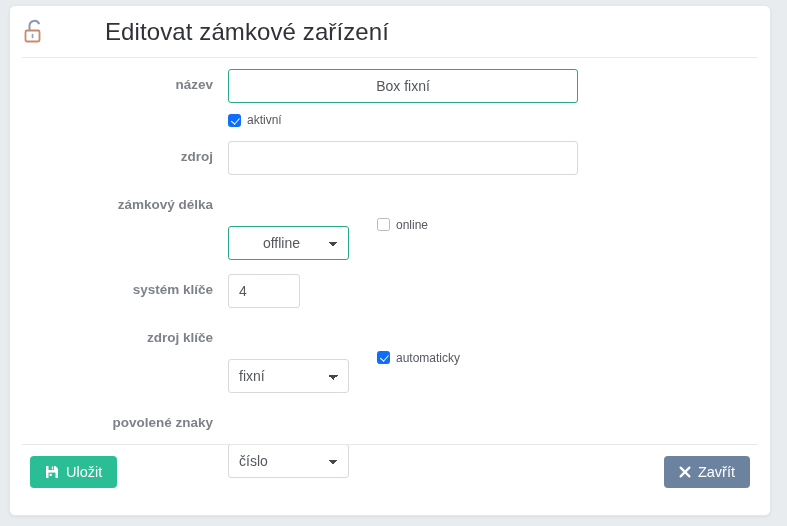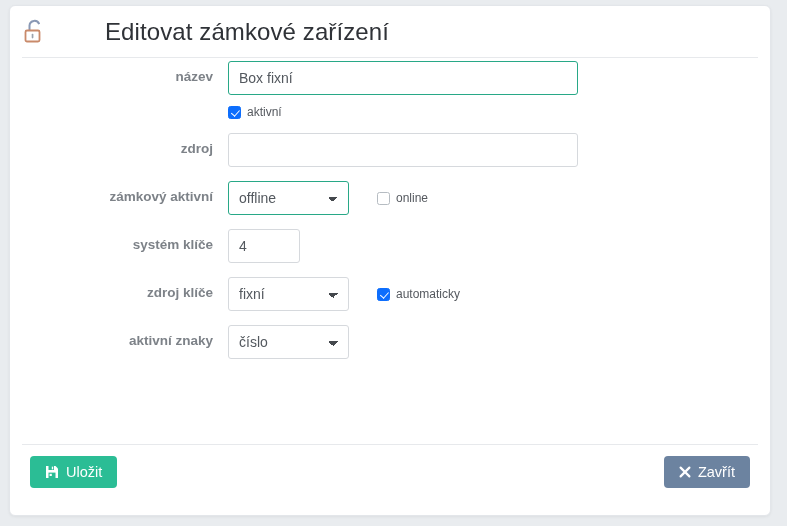--- a/index.html
+++ b/index.html
@@ -55,21 +55,21 @@
     position: absolute;
     left: 12px;
     right: 12px;
     top: 51px;
     height: 1px;
     background: #e7e9ec;
   }
 
   
   .card-body {
-    padding-top: 4px;
+    padding-top: 12px;
   }
   .form-row {
     display: flex;
     align-items: flex-start;
     margin-bottom: 14px;
   }
   .form-row.tight { margin-bottom: 10px; }
 
   .form-label {
     width: 218px;
@@ -93,37 +93,39 @@
     color: #53585e;
     background: #ffffff;
     border: 1px solid #d6d9dd;
     border-radius: 3px;
     height: 34px;
     padding: 4px 10px;
     outline: none;
   }
   input.txt.valid, select.sel.valid {
     border-color: #28a887;
+    text-align: center;
   }
   input.w-wide { width: 350px; }
   input.w-small { width: 72px; }
   select.sel {
     width: 121px;
     padding-right: 24px;
     -webkit-appearance: none;
     -moz-appearance: none;
     appearance: none;
     background-image:
       linear-gradient(45deg, transparent 50%, #44484d 50%),
       linear-gradient(135deg, #44484d 50%, transparent 50%);
     background-position:
       calc(100% - 15px) 15px,
       calc(100% - 10px) 15px;
     background-size: 5px 5px, 5px 5px;
     background-repeat: no-repeat;
+    margin-top: 37px;
   }
 
   
   .cb-wrap {
     display: flex;
     align-items: center;
   }
   .cb-wrap.offset-left { margin-left: 28px; }
   .cbox {
     width: 13px;
@@ -230,21 +232,21 @@
     </div>
 
     <div class="form-row">
       <div class="form-label">zdroj</div>
       <div class="form-control-area">
         <input class="txt w-wide" type="text" value="" style="">
       </div>
     </div>
 
     <div class="form-row">
-      <div class="form-label">zámkový aktivní</div>
+      <div class="form-label">zámkový délka</div>
       <div class="form-control-area">
         <select class="sel valid">
           <option>offline</option>
         </select>
         <div class="cb-wrap offset-left">
           <span class="cbox"></span>
           <span class="cb-label">online</span>
         </div>
       </div>
     </div>
@@ -263,21 +265,21 @@
           <option>fixní</option>
         </select>
         <div class="cb-wrap offset-left">
           <span class="cbox checked"></span>
           <span class="cb-label">automaticky</span>
         </div>
       </div>
     </div>
 
     <div class="form-row">
-      <div class="form-label">aktivní znaky</div>
+      <div class="form-label">povolené znaky</div>
       <div class="form-control-area">
         <select class="sel">
           <option>číslo</option>
         </select>
       </div>
     </div>
 
 
   </div>
 

